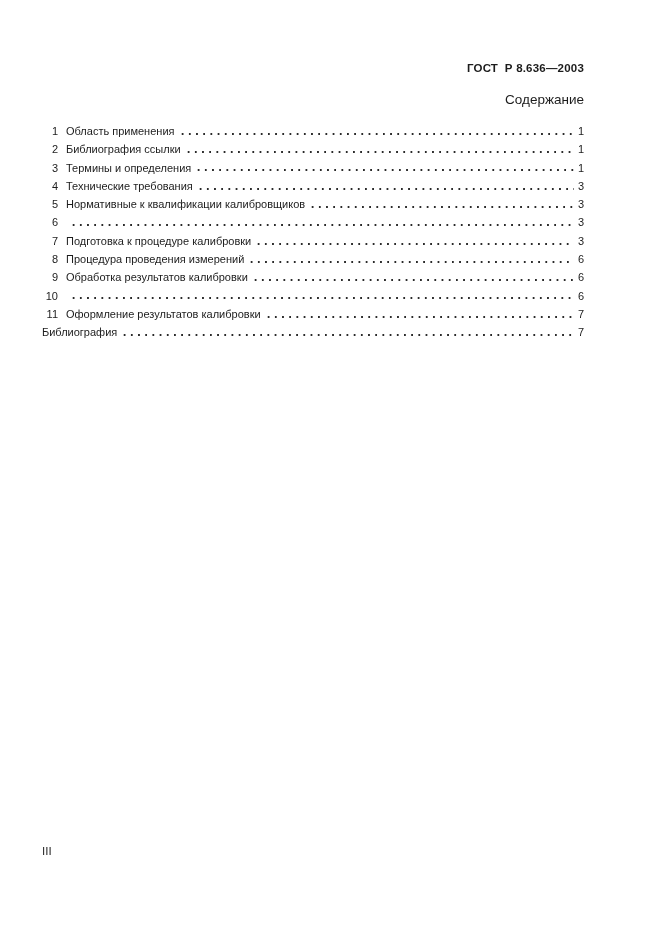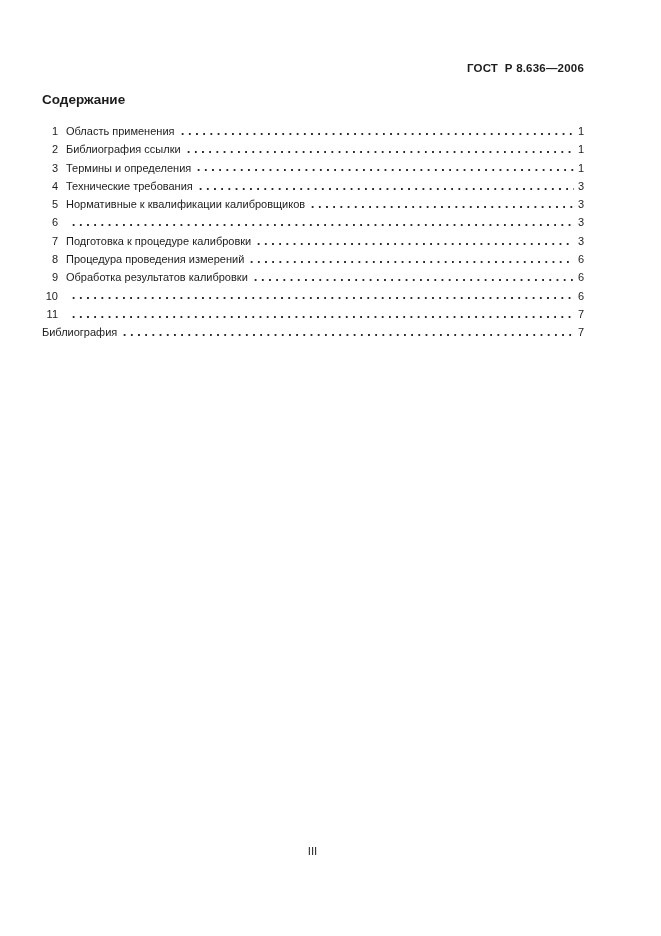--- a/index.html
+++ b/index.html
@@ -25,22 +25,22 @@
     font-weight: bold;
     font-size: 11.5px;
     white-space: pre;
     letter-spacing: 0.2px;
   }
   .doc-title {
     position: absolute;
     top: 92px;
     left: 42px;
     right: 77px;
-    text-align: left;
-    font-weight: bold;
+    text-align: right;
+    font-weight: normal;
     font-size: 13.5px;
   }
   .toc {
     position: absolute;
     top: 122px;
     left: 42px;
     right: 77px;
   }
   .toc-row {
     display: flex;
@@ -71,30 +71,30 @@
   .toc-page {
     flex: 0 0 auto;
     min-width: 7px;
     text-align: right;
   }
   .footer-num {
     position: absolute;
     top: 845px;
     left: 42px;
     right: 78px;
-    text-align: center;
+    text-align: left;
     font-size: 11.5px;
     color: #2a2a2a;
   }
 </style>
 </head>
 <body>
 
 <div class="page">
-  <div class="doc-header">ГОСТ  Р 8.636—2006</div>
+  <div class="doc-header">ГОСТ  Р 8.636—2003</div>
 
   <div class="doc-title">Содержание</div>
 
   <div class="toc" id="toc">
   <div class="toc-row">
     <span class="toc-num">1</span>
     <span class="toc-label">Область применения</span>
     <span class="toc-leader"></span>
     <span class="toc-page">1</span>
   </div>
@@ -155,20 +155,21 @@
   </div>
 
   <div class="toc-row">
     <span class="toc-num">10</span>
     <span class="toc-leader"></span>
     <span class="toc-page">6</span>
   </div>
 
   <div class="toc-row">
     <span class="toc-num">11</span>
+    <span class="toc-label">Оформление результатов калибровки</span>
     <span class="toc-leader"></span>
     <span class="toc-page">7</span>
   </div>
 
   <div class="toc-row no-num">
 
     <span class="toc-label">Библиография</span>
     <span class="toc-leader"></span>
     <span class="toc-page">7</span>
   </div>

